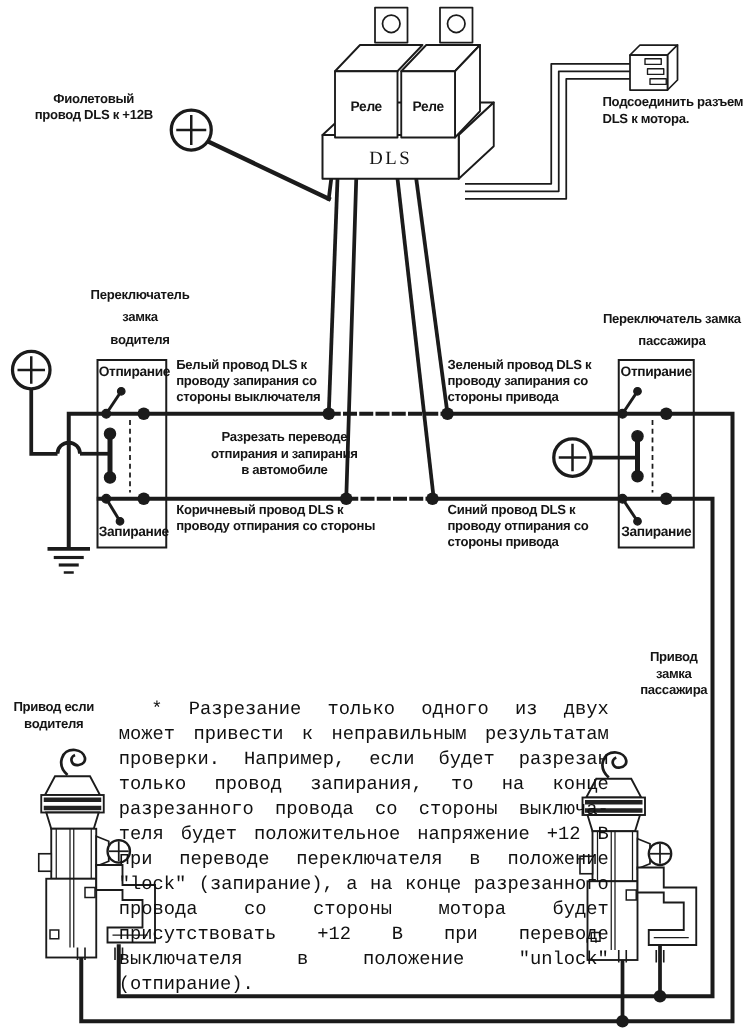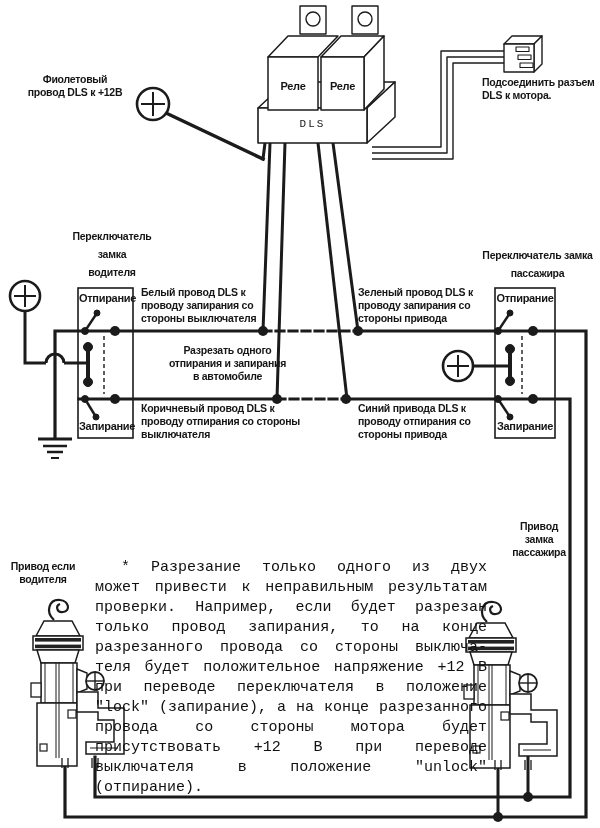--- a/index.html
+++ b/index.html
@@ -11,21 +11,21 @@
   .center{text-align:center;}
   .title-line{line-height:18px;}
   .sw{font-size:11px;letter-spacing:-0.3px;}
   .note{position:absolute;left:95px;top:558px;width:392px;
         font-family:"Liberation Mono","DejaVu Sans Mono",monospace;
         font-size:15px;line-height:20px;color:#101010;}
   .note .ln{height:20px;overflow:hidden;}
   .jline{text-align:justify;}
   .jline::after{content:"";display:inline-block;width:100%;}
   .indent{text-indent:26px;}
-  .dlsfont{font-family:Liberation Mono, monospace;font-weight:normal;font-size:11px;letter-spacing:2px;}
+  .dlsfont{font-family:Liberation Serif, serif;font-weight:normal;font-size:15px;letter-spacing:2px;}
 </style>
 </head>
 <body>
 
 <div id="stage">
 
 <svg width="600" height="828" viewBox="0 0 600 828">
   <defs>
     <g id="act" stroke="#1b1b1b" fill="none">
 
@@ -227,39 +227,38 @@
 <div class="lbl center sw" style="left:496px;top:292px;width:58px;">Отпирание</div>
 <div class="lbl center sw" style="left:496px;top:420px;width:58px;">Запирание</div>
 
 <div class="lbl" style="left:141px;top:286px;width:125px;">
   <div>Белый провод DLS к</div>
   <div>проводу запирания со</div>
   <div>стороны выключателя</div>
 </div>
 
 <div class="lbl center" style="left:155px;top:344px;width:145px;">
-  <div>Разрезать одного</div>
+  <div>Разрезать переводе</div>
   <div>отпирания и запирания</div>
   <div>в автомобиле</div>
 </div>
 
 <div class="lbl" style="left:141px;top:402px;width:172px;">
   <div>Коричневый провод DLS к</div>
   <div>проводу отпирания со стороны</div>
-  <div>выключателя</div>
 </div>
 
 <div class="lbl" style="left:358px;top:286px;width:125px;">
   <div>Зеленый провод DLS к</div>
   <div>проводу запирания со</div>
   <div>стороны привода</div>
 </div>
 
 <div class="lbl" style="left:358px;top:402px;width:125px;">
-  <div>Синий привода DLS к</div>
+  <div>Синий провод DLS к</div>
   <div>проводу отпирания со</div>
   <div>стороны привода</div>
 </div>
 
 <div class="lbl center" style="left:2px;top:560px;width:82px;">
   <div>Привод если</div>
   <div>водителя</div>
 </div>
 
 <div class="lbl center" style="left:495px;top:520px;width:88px;">

